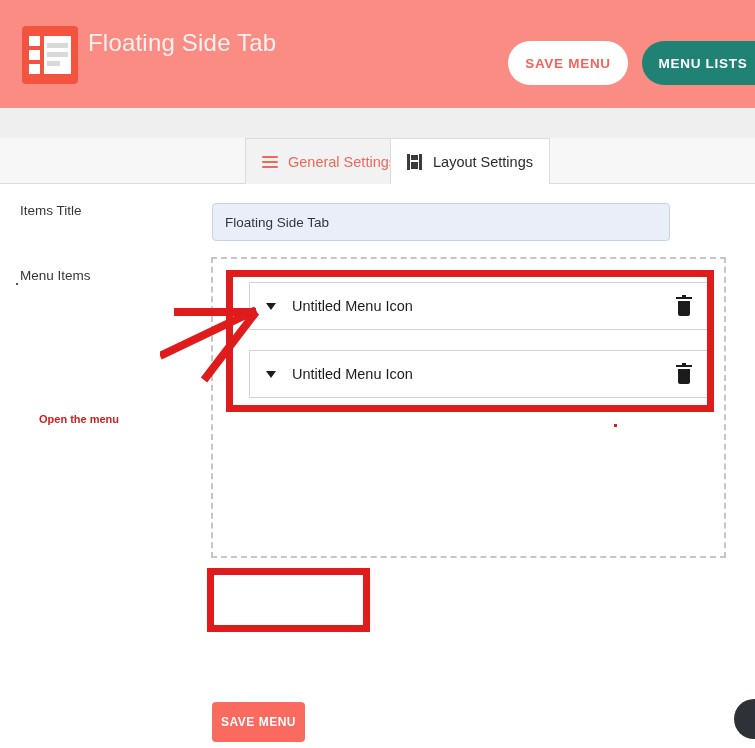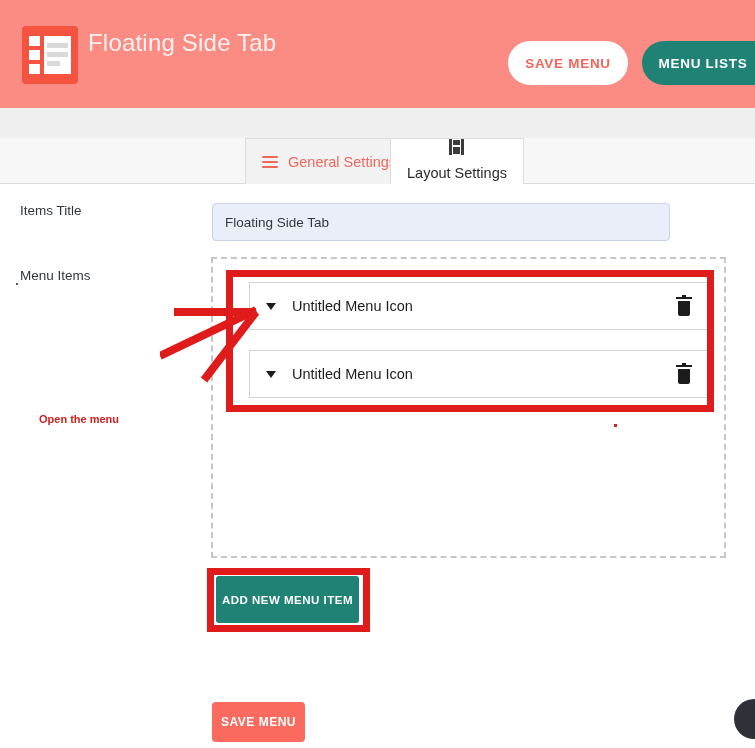--- a/index.html
+++ b/index.html
@@ -57,21 +57,21 @@
     position:absolute; left:0; top:138px; width:755px; height:46px;
     background:#f7f7f7; border-bottom:1px solid #dcdcdc;
   }
   .tab {
     position:absolute; top:0; height:46px;
     display:flex; align-items:center; gap:10px;
     padding:0 16px; border:1px solid #dcdcdc; border-bottom:none;
     cursor:pointer; font-size:14.5px;
   }
   .tab-general { left:245px; background:#f2f2f2; color:#f0675c; font-weight:500; }
-  .tab-layout  { left:390px; background:#ffffff; color:#2b2b2b; font-weight:500;flex-direction:column; }
+  .tab-layout  { left:390px; background:#ffffff; color:#2b2b2b; font-weight:500; }
 
   .ico-hamburger { width:16px; height:12px; display:flex; flex-direction:column; justify-content:space-between; }
   .ico-hamburger i { display:block; height:2px; background:#f0675c; border-radius:1px; }
   .ico-layout { position:relative; width:16px; height:16px; }
   .ico-layout .lv { position:absolute; top:0; width:3px; height:16px; background:#3b3b3b; }
   .ico-layout .lv1 { left:0; } .ico-layout .lv2 { left:12px; }
   .ico-layout .lh { position:absolute; left:4px; width:7px; background:#3b3b3b; }
   .ico-layout .lh1 { top:1px; height:5px; }
   .ico-layout .lh2 { top:8px; height:7px; }
 
@@ -216,21 +216,20 @@
   <div class="item-row item-row-2">
     <span class="caret"></span>
     <span class="item-label">Untitled Menu Icon</span>
     <span class="trash">
       <span class="handle"></span>
         <span class="lid"></span>
         <span class="can"></span>
     </span>
   </div>
 
-  <button class="btn-add-item">ADD NEW MENU ITEM</button>
   <button class="btn-save-bottom">SAVE MENU</button>
 
   <div class="anno-box anno-box-items"></div>
   <div class="anno-box anno-box-add"></div>
 
   <svg class="anno-arrow" viewBox="0 0 120 120">
     <g stroke="#e01b1b" stroke-width="8" fill="none" stroke-linecap="butt">
       <line x1="14" y1="22" x2="96" y2="22"></line>
       <line x1="0" y1="66" x2="96" y2="20"></line>
       <line x1="44" y1="90" x2="96" y2="22"></line>

